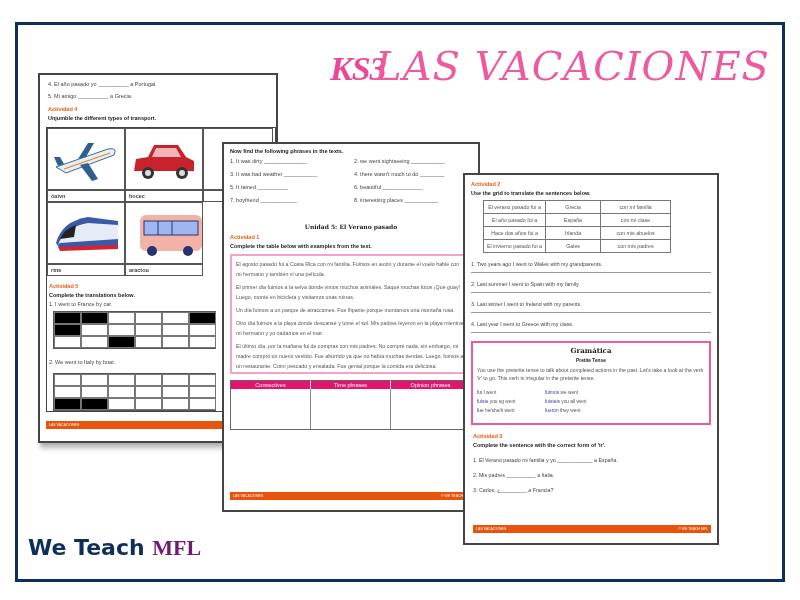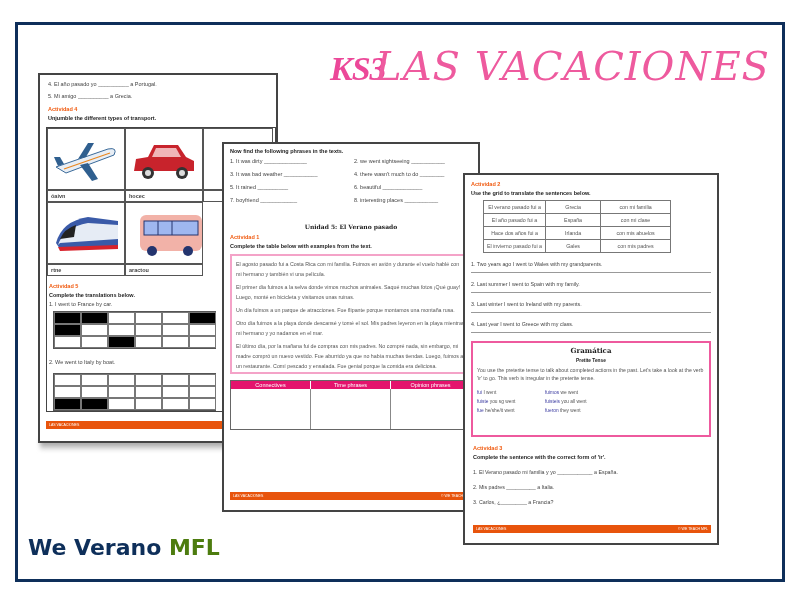--- a/index.html
+++ b/index.html
@@ -1,21 +1,21 @@
 <!DOCTYPE html>
 <html><head>
   <meta charset="utf-8">
   <style>
     * { box-sizing: border-box; margin: 0; padding: 0; }
     html, body { width: 800px; height: 600px; overflow: hidden; background: #ffffff; font-family: "Liberation Sans", sans-serif; }
     .frame { position: absolute; left: 15px; top: 22px; width: 770px; height: 560px; border: 3px solid #0e2f5a; background: #fff; }
     .title-ks3 { position: absolute; left: 330px; top: 50px; font-family: Liberation Serif, serif; font-style: italic; font-weight: bold; font-size: 34px; color: #ec4899; letter-spacing: -1px; }
     .title-main { position: absolute; right: 30px; top: 44px; text-align: right; font-family: "DejaVu Serif", serif; font-style: italic; font-size: 40px; line-height: 44px; color: #ee5a9e; letter-spacing: 1px; }
     .brand { position: absolute; left: 28px; top: 535px; font-family: "DejaVu Sans", sans-serif; font-weight: bold; font-size: 22px; color: #0e2f5a; }
-    .brand .mfl { color: #4d7c0f; }
+    .brand .mfl { color: #701a75; font-family: Liberation Serif, serif; }
 
     .page { position: absolute; background: #fff; border: 2px solid #444; font-family: "Liberation Sans", sans-serif; color: #444; }
     .shadow { position: absolute; background: linear-gradient(#888, #eee); filter: blur(2px); }
 
     
     .p1 { left: 38px; top: 73px; width: 240px; height: 370px; }
     .p1 .line { font-size: 5.5px; margin: 6px 8px 0 8px; }
     .act { color: #f05a0f; font-weight: bold; font-size: 5.5px; margin: 7px 8px 0 8px; }
     .instr { font-weight: bold; color: #222; font-size: 5.5px; margin: 3px 8px 0 8px; }
     .tgrid { position: absolute; left: 6px; top: 52px; width: 230px; border: 1px solid #444; }
@@ -38,21 +38,21 @@
     .ctable .hdr { display: flex; background: #e4146d; color: #fff; font-size: 5.5px; }
     .ctable .hdr div { flex: 1; text-align: center; padding: 1px 0; border-right: 1px solid #fff; }
     .ctable .body { display: flex; height: 40px; }
     .ctable .body div { flex: 1; border-right: 1px solid #888; }
 
     
     .p3 { left: 463px; top: 173px; width: 256px; height: 372px; }
     .gtable { margin: 4px 0 0 18px; border-collapse: collapse; font-size: 5.3px; color: #555; }
     .gtable td { border: 1px solid #777; height: 13px; text-align: center; padding: 0 3px; }
     .sent { font-size: 5.3px; margin: 8px 6px 0 6px; padding-bottom: 5px; border-bottom: 1px solid #999; }
-    .gram { margin: 8px 6px 0 6px; border: 2px solid #ee5a9e; padding: 3px 4px; height: 96px; }
+    .gram { margin: 8px 6px 0 6px; border: 2px solid #ee5a9e; padding: 3px 4px; height: 84px; }
     .gram .gt { text-align: center; font-family: "DejaVu Serif", serif; font-weight: bold; font-size: 7px; color: #222; }
     .gram .gs { text-align: center; font-weight: bold; font-size: 4.8px; color: #222; margin-top: 3px; }
     .gram .gp { font-size: 5.2px; line-height: 8px; color: #555; margin-top: 3px; }
     .conj { display: grid; grid-template-columns: 68px 1fr; gap: 4px 0; font-size: 4.8px; margin-top: 8px; color: #555; }
     .conj .v { color: #3a3aa0; }
     .q3 { font-size: 5.3px; margin: 9px 8px 0 8px; }
   </style>
 </head>
 <body>
 
@@ -260,13 +260,13 @@
     <span>LAS VACACIONES</span>
     <span>© WE TEACH MFL</span>
   </div>
 </div>
 
 <div class="title-ks3">KS3</div>
 <div class="title-main">
   <div>LAS VACACIONES</div>
 </div>
 
-<div class="brand"><span>We Verano </span><span class="mfl">MFL</span></div>
+<div class="brand"><span>We Teach </span><span class="mfl">MFL</span></div>
 
 </body></html>

